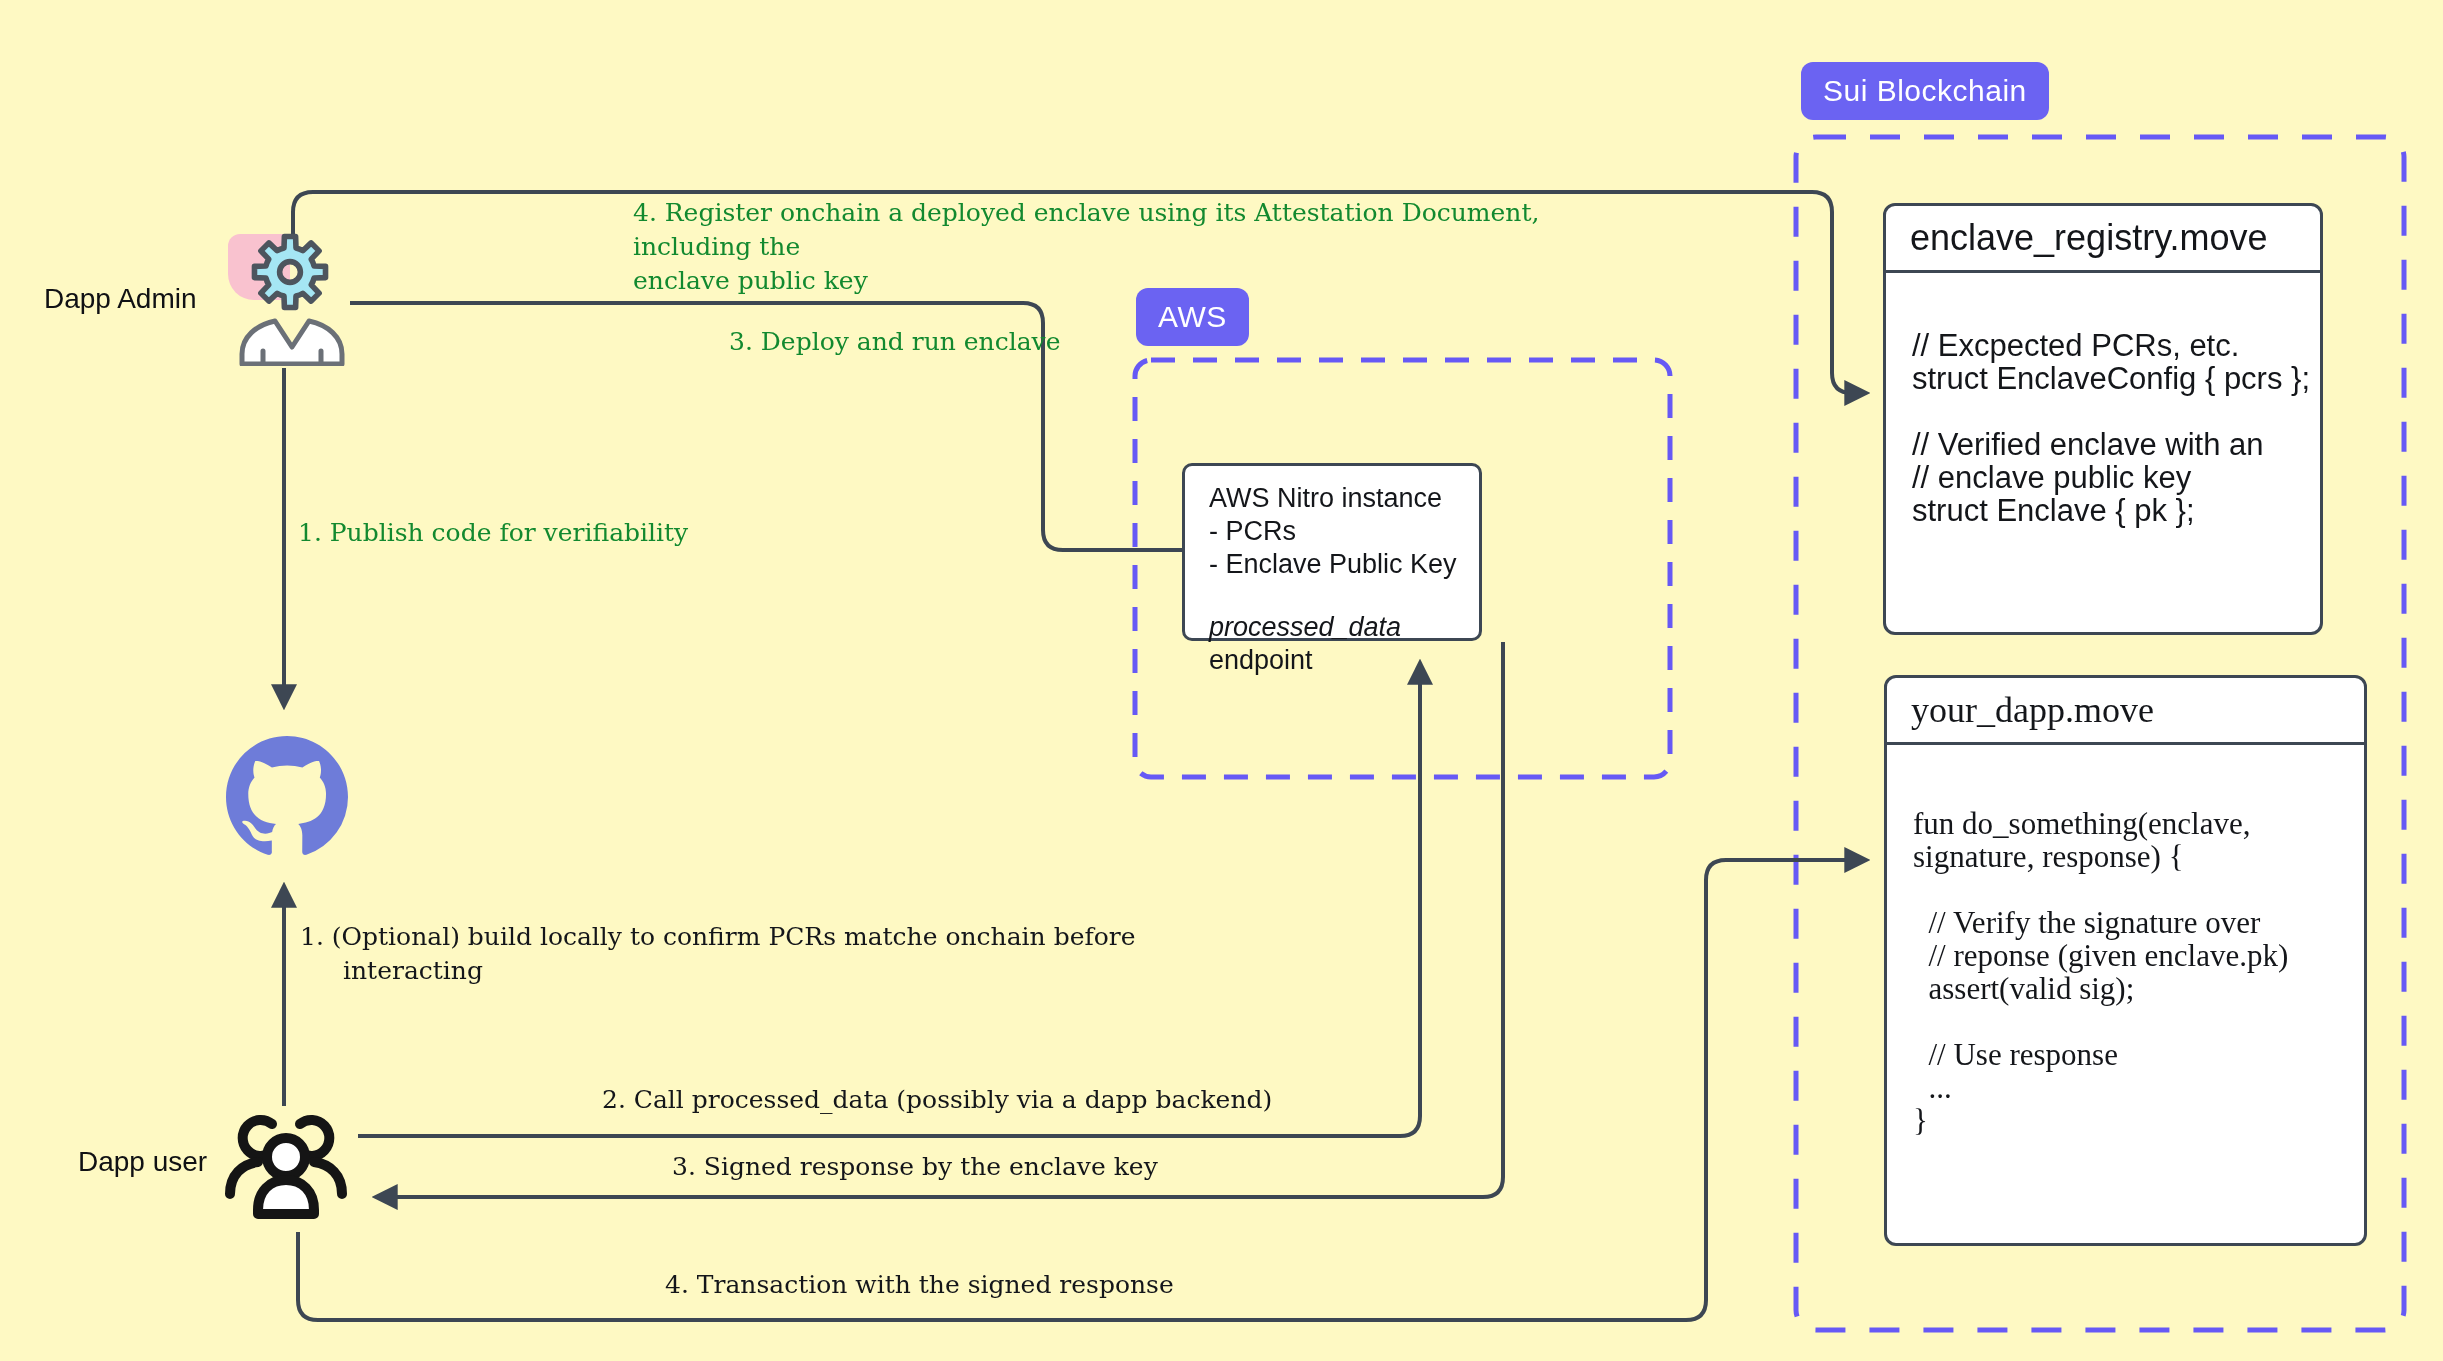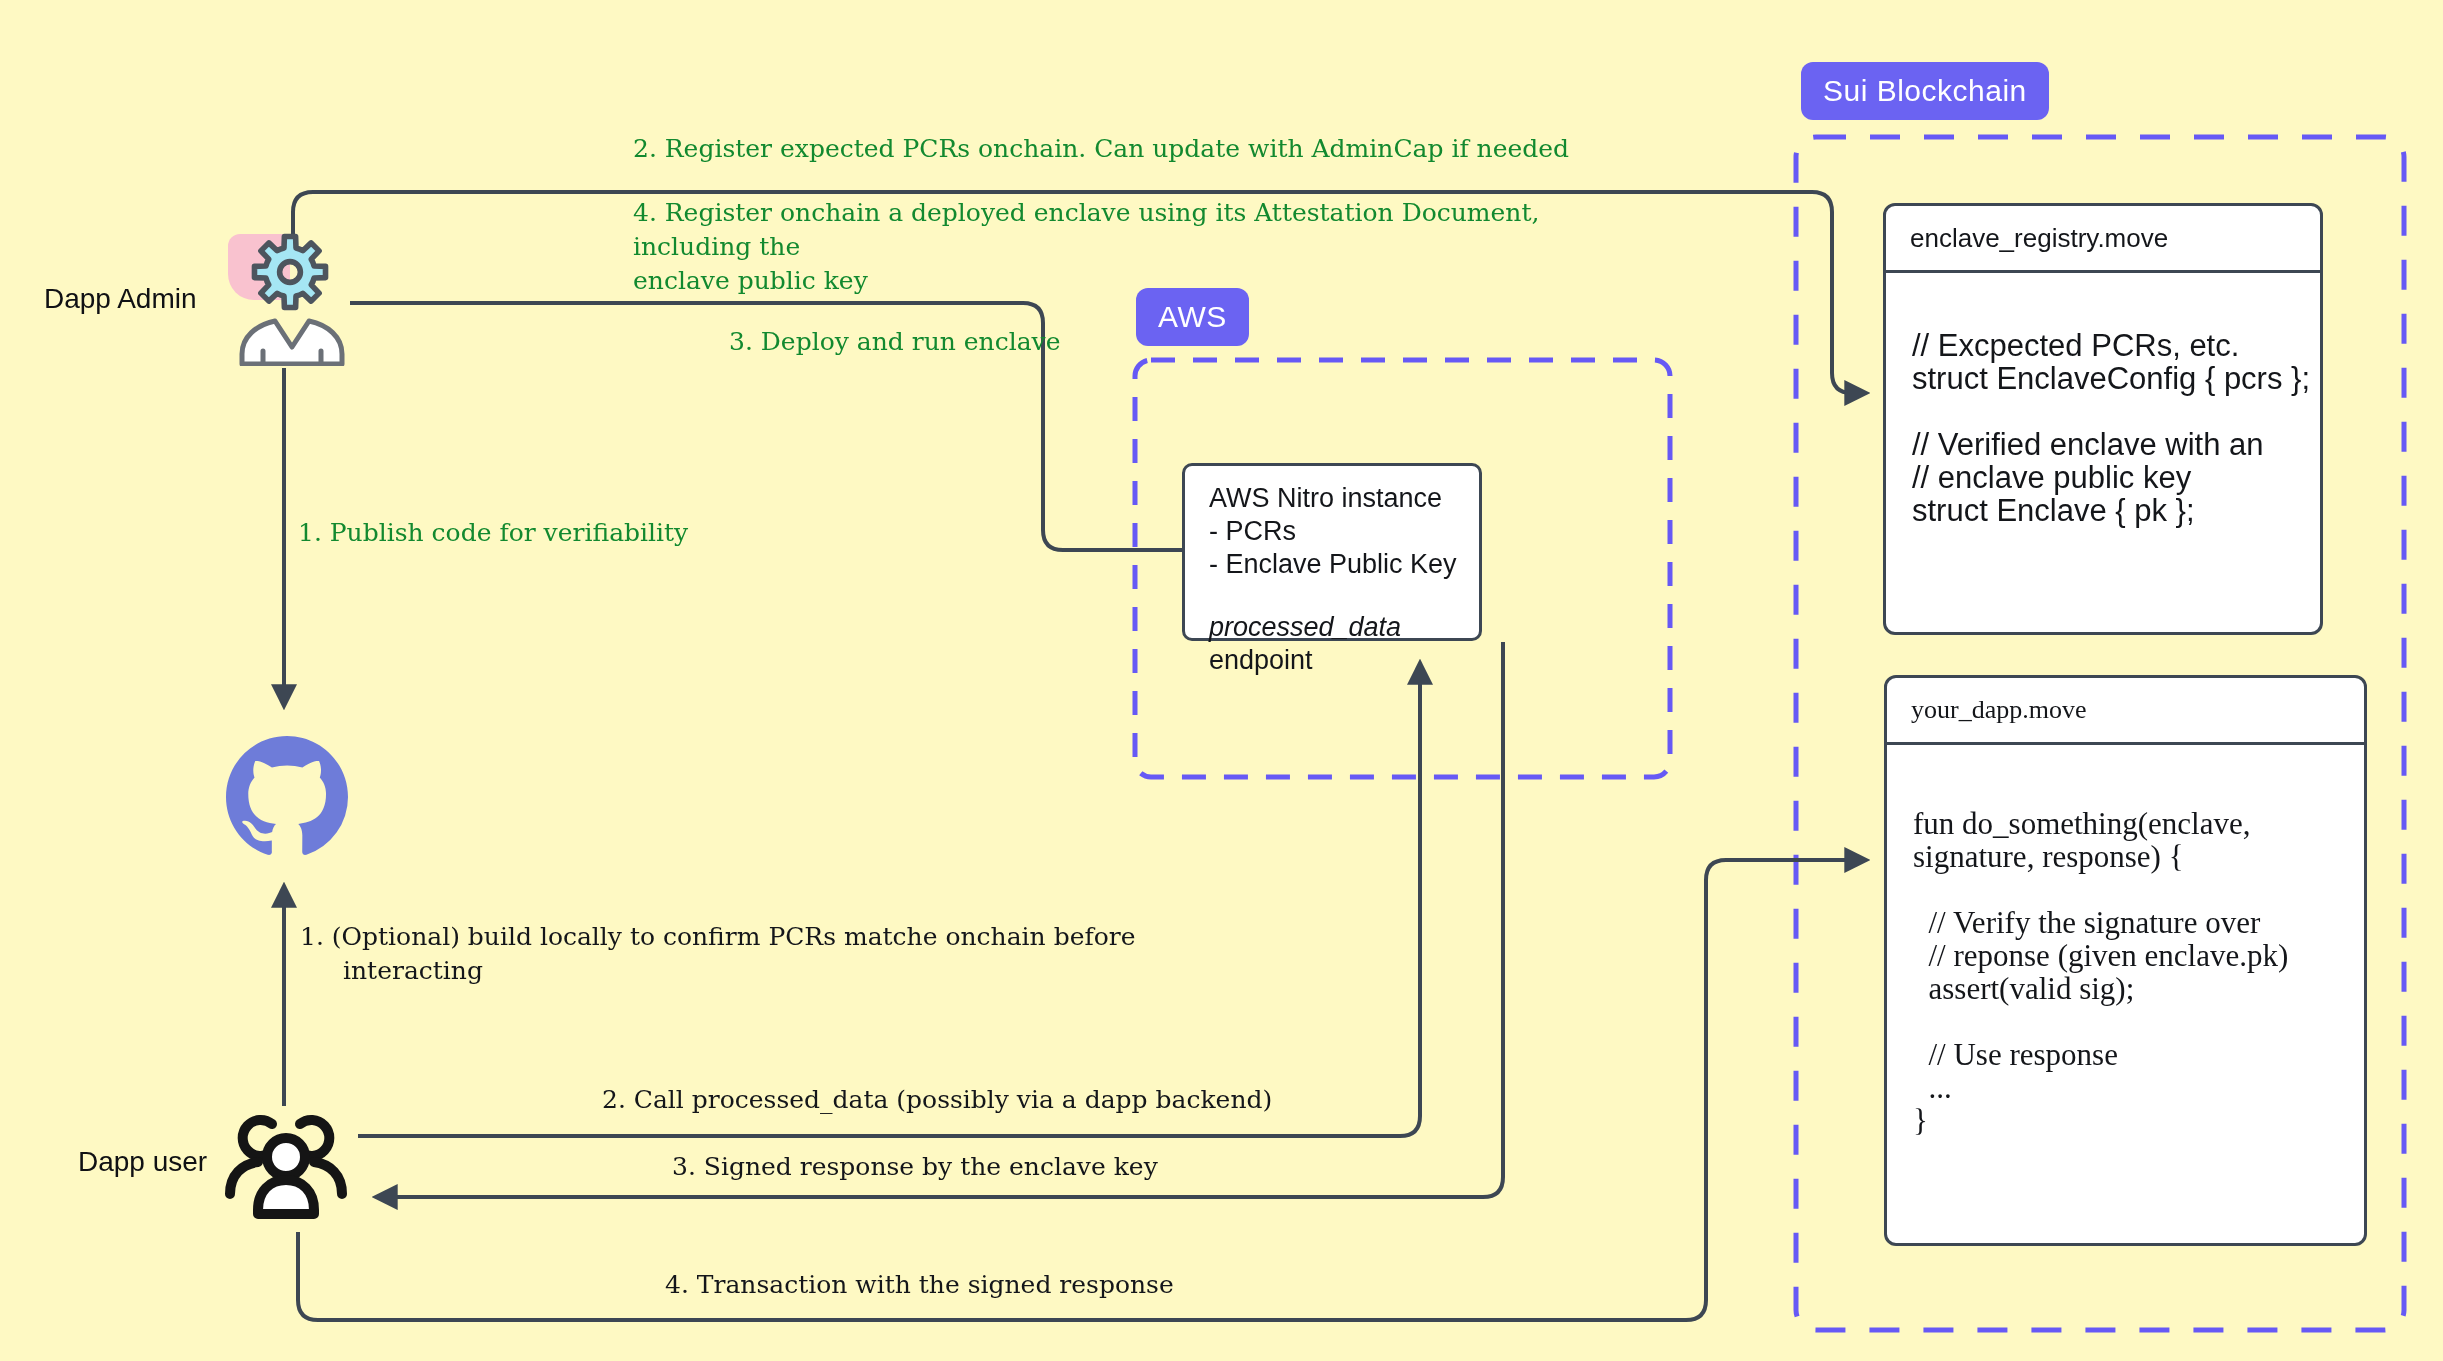--- a/index.html
+++ b/index.html
@@ -16,21 +16,21 @@
     font-size:30px;line-height:1;padding:14px 22px;letter-spacing:.5px;
   }
 
   
   .move-box{
     position:absolute;background:#fff;border:3px solid #3d4753;border-radius:12px;
     box-sizing:border-box;
   }
   .move-header{
     height:64px;border-bottom:3px solid #3d4753;display:flex;align-items:center;
-    padding:0 24px;font-size:26px;color:#14161a;
+    padding:0 24px;font-size:36px;color:#14161a;
   }
   .move-body{
     font-size:31px;line-height:33px;color:#14161a;white-space:pre;padding:56px 24px 0 26px;
   }
   .move-body.dapp{padding-top:62px;}
 
   .nitro-box{
     position:absolute;background:#fff;border:3px solid #3d4753;border-radius:10px;
     box-sizing:border-box;padding:16px 24px;font-size:27px;line-height:33px;color:#14161a;
   }
@@ -151,21 +151,20 @@
 
   // Verify the signature over
   // reponse (given enclave.pk)
   assert(valid sig);
 
   // Use response
   ...
 }</div>
   </div>
 
-  <div class="note green" style="left:633px;top:132px;">2. Register expected PCRs onchain. Can update with AdminCap if needed</div>
   <div class="note green" style="left:633px;top:196px;width:980px;">4. Register onchain a deployed enclave using its Attestation Document, including the
 enclave public key</div>
   <div class="note green" style="left:729px;top:325px;">3. Deploy and run enclave</div>
   <div class="note green" style="left:298px;top:516px;text-align:right;">1. Publish code for verifiability</div>
 
   <div class="note black hang" style="left:300px;top:920px;width:820px;">1. (Optional) build locally to confirm PCRs matche onchain before
 interacting</div>
   <div class="note black" style="left:602px;top:1083px;">2. Call processed_data (possibly via a dapp backend)</div>
   <div class="note black" style="left:672px;top:1150px;">3. Signed response by the enclave key</div>
   <div class="note black" style="left:665px;top:1268px;">4. Transaction with the signed response</div>

